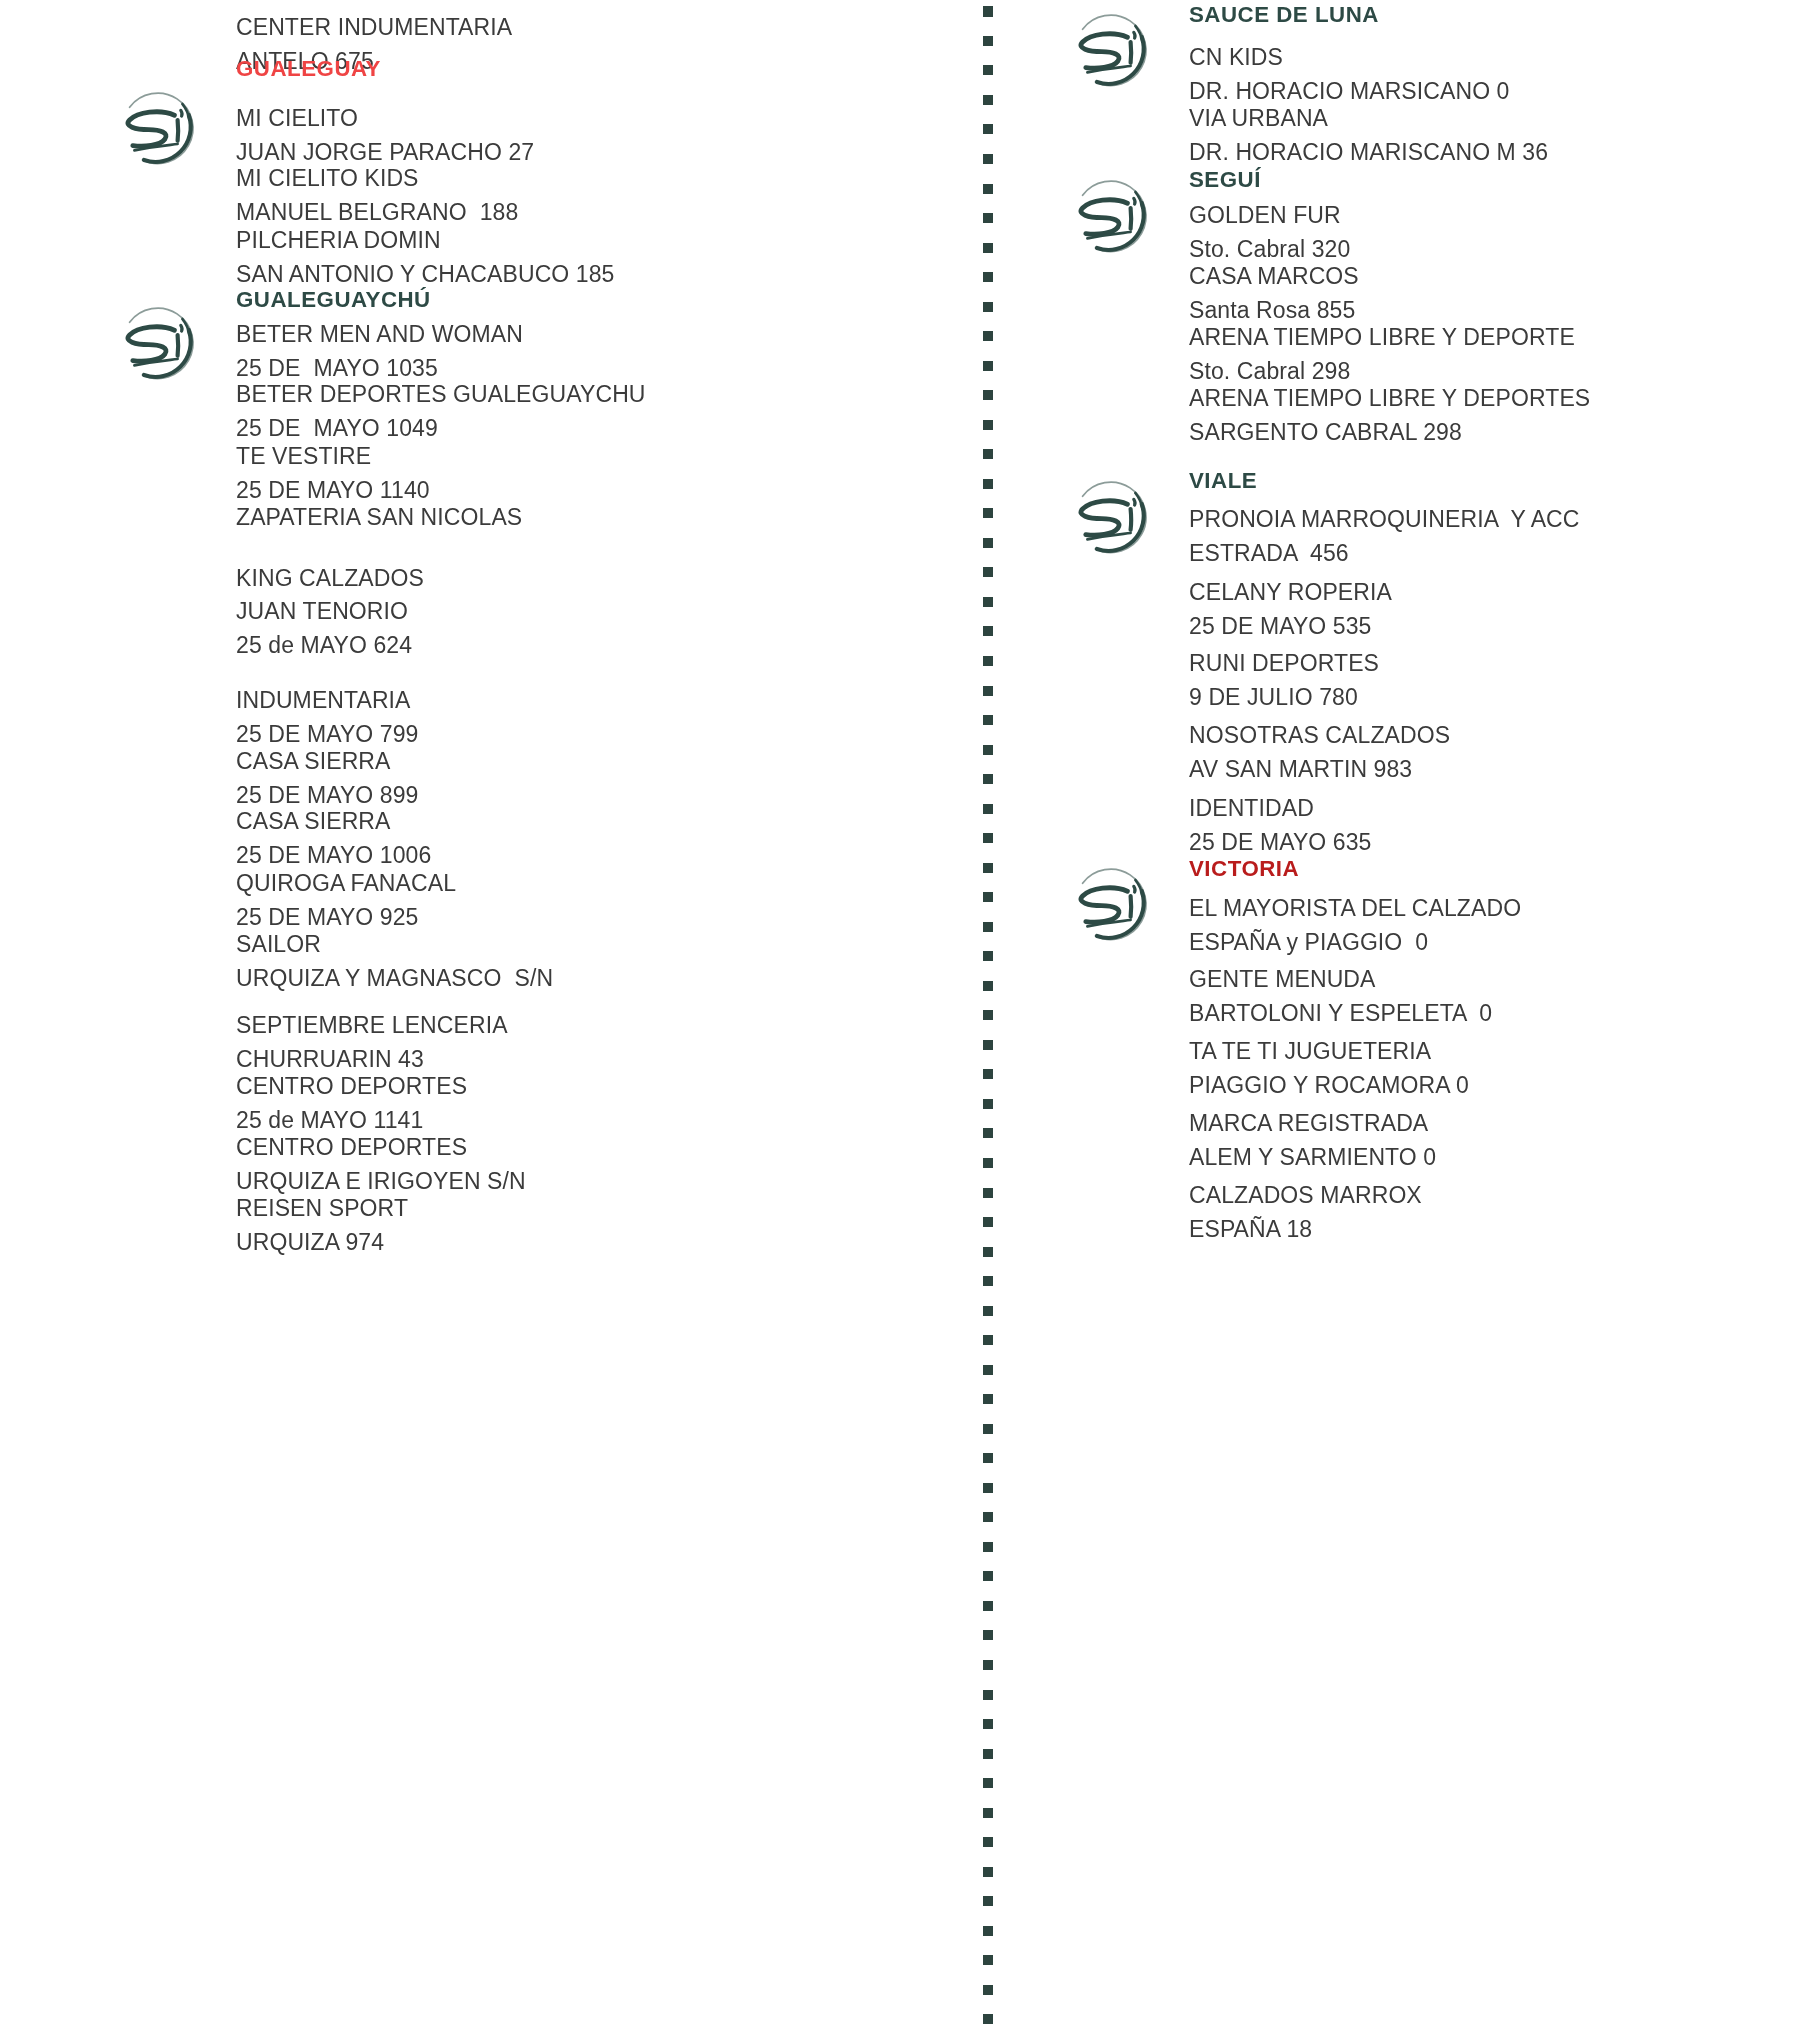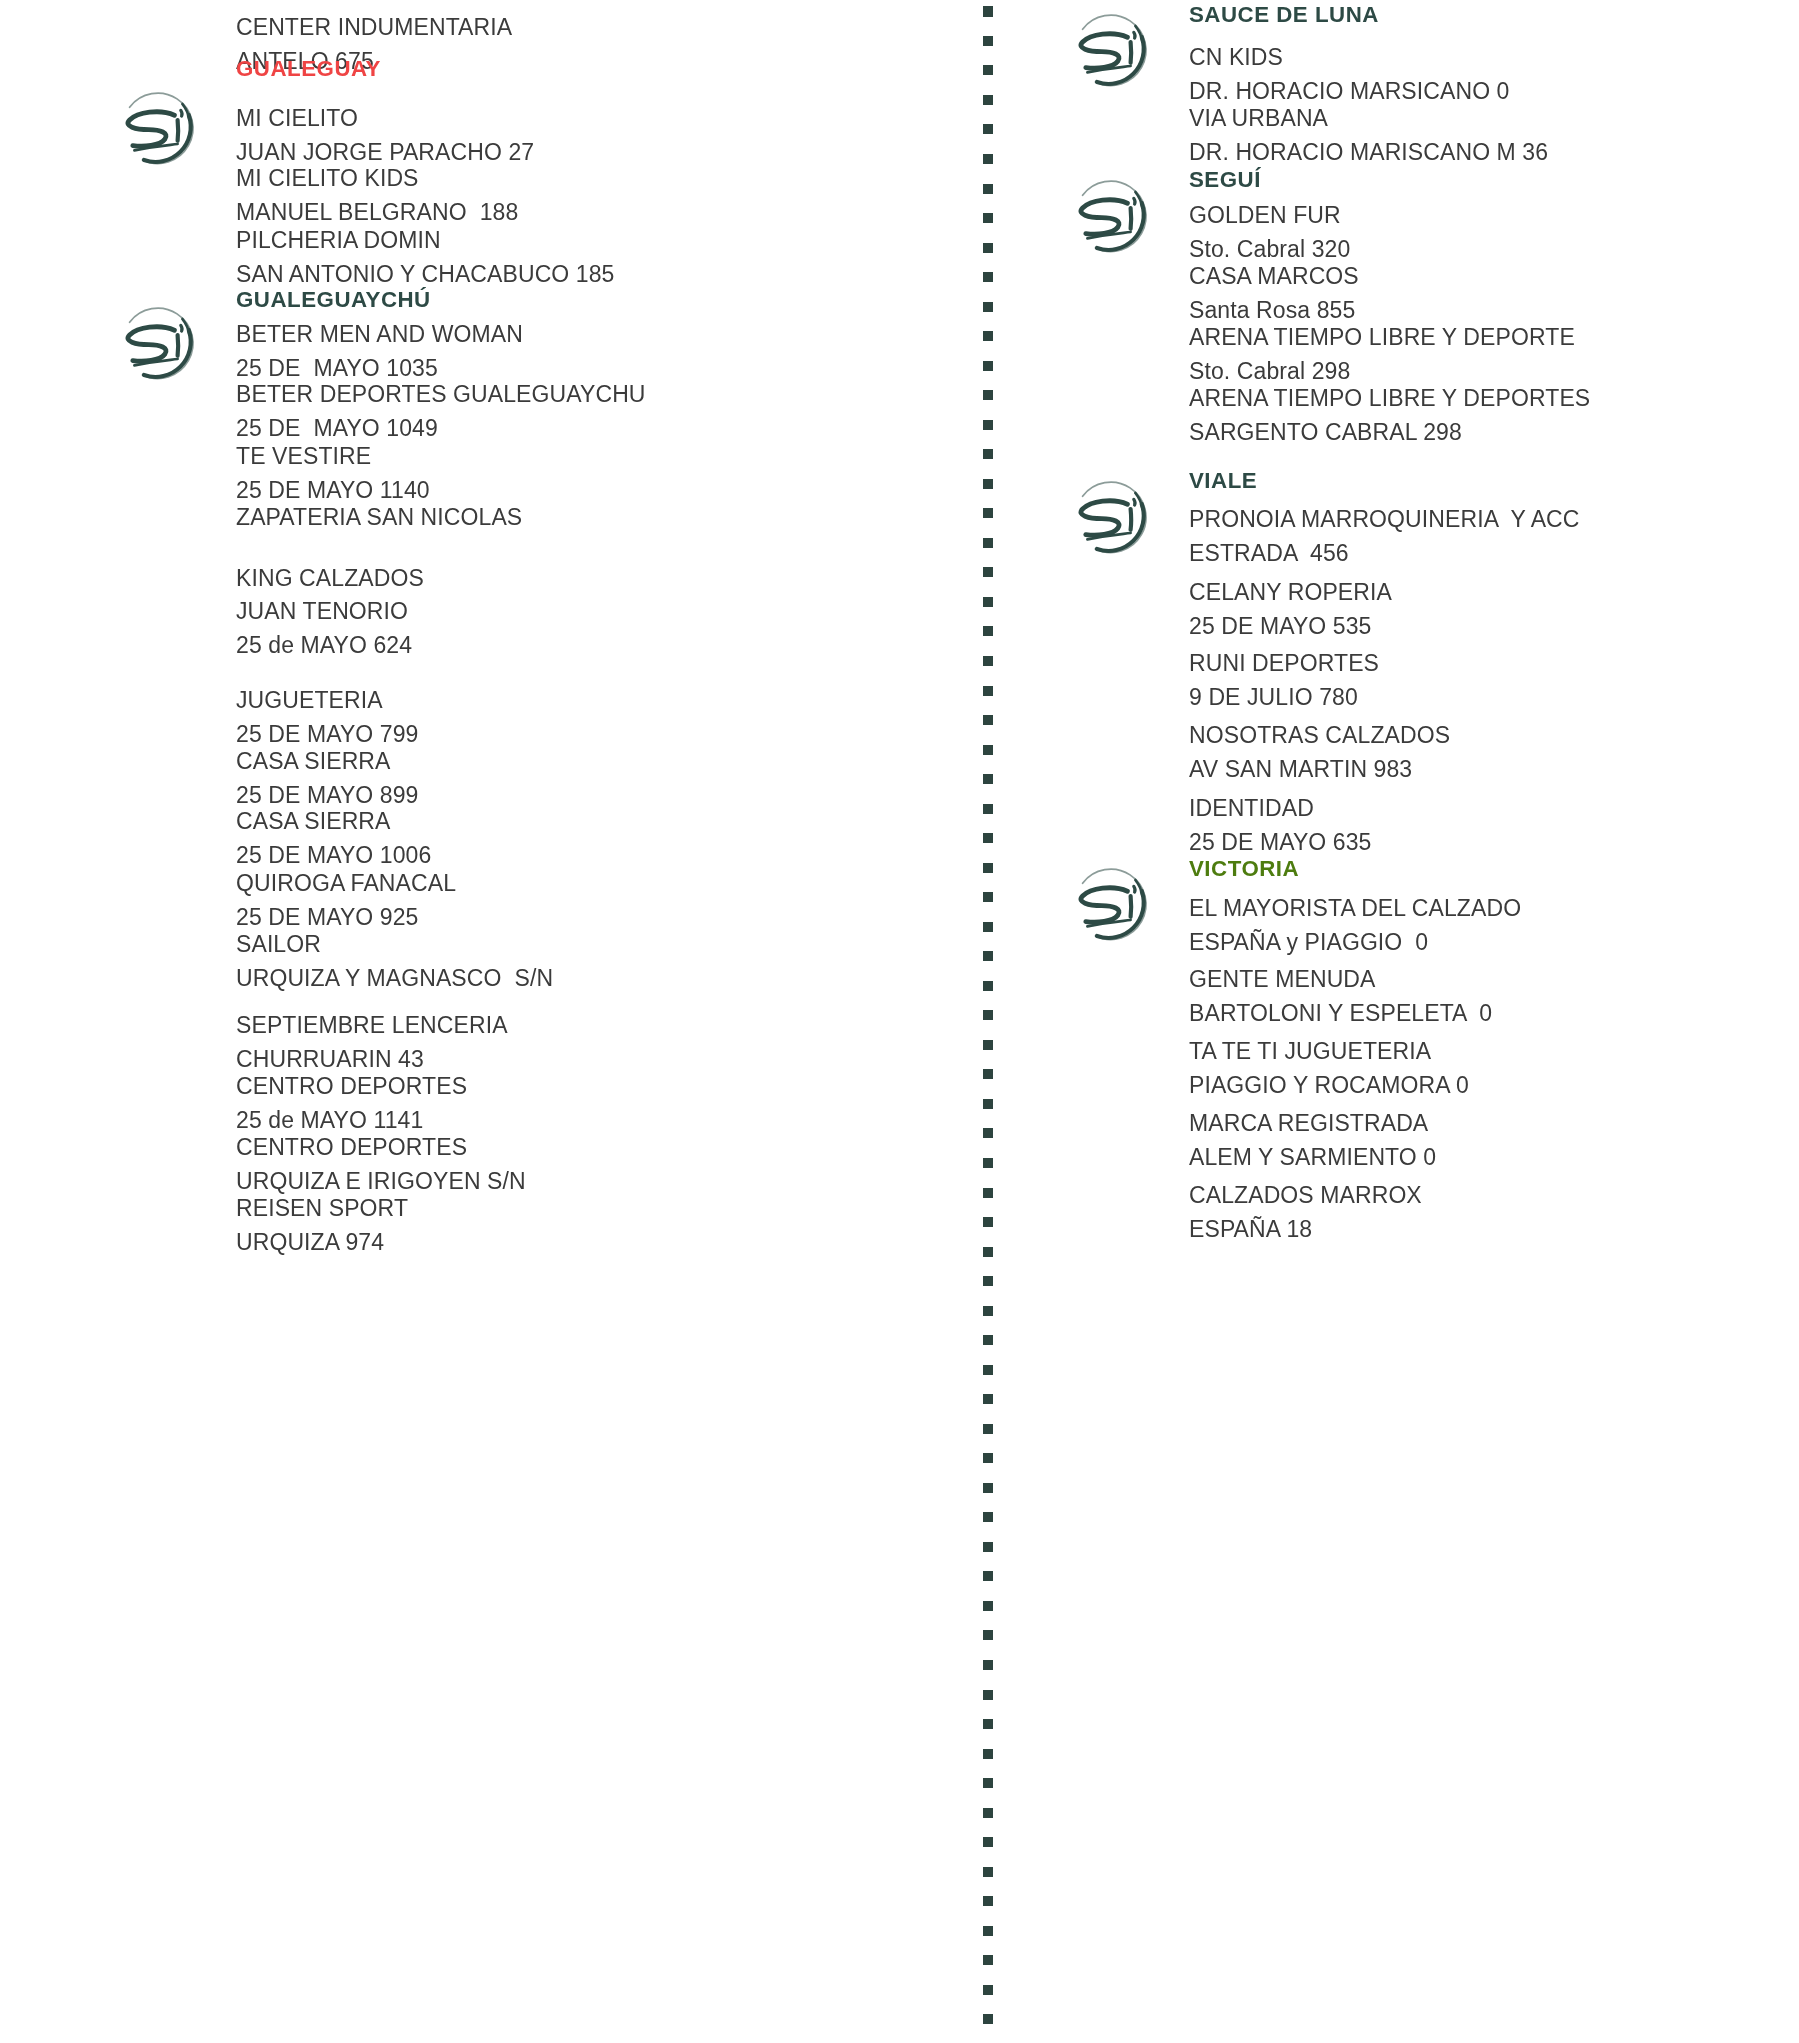--- a/index.html
+++ b/index.html
@@ -228,21 +228,21 @@
         <div class="name">ZAPATERIA SAN NICOLAS</div>
       </div>
       <div class="entry" style="top: 561px;">
         <div class="name">KING CALZADOS</div>
       </div>
       <div class="entry" style="top: 594px;">
         <div class="name">JUAN TENORIO</div>
         <div class="addr">25 de MAYO 624</div>
       </div>
       <div class="entry" style="top: 683px;">
-        <div class="name">JUGUETERIA</div>
+        <div class="name">INDUMENTARIA</div>
         <div class="addr">25 DE MAYO 799</div>
       </div>
       <div class="entry" style="top: 744px;">
         <div class="name">CASA SIERRA</div>
         <div class="addr">25 DE MAYO 899</div>
       </div>
       <div class="entry" style="top: 804px;">
         <div class="name">CASA SIERRA</div>
         <div class="addr">25 DE MAYO 1006</div>
       </div>
@@ -376,21 +376,21 @@
 
     <path d="M 78 44 C 60 36, 32 40, 22 50 C 14 58, 30 62, 46 62
              C 60 62, 72 66, 66 74 C 60 82, 40 84, 26 82" fill="none" stroke="#2d4a45" stroke-width="6" stroke-linecap="round" stroke-linejoin="round"></path>
 
     <path d="M 82 50 C 83 60, 83 68, 82 76" fill="none" stroke="#2d4a45" stroke-width="5.2" stroke-linecap="round"></path>
     <path d="M 86 38 C 88 41, 88 43, 87 45" fill="none" stroke="#2d4a45" stroke-width="4" stroke-linecap="round"></path>
 
     <path d="M 28 88 C 46 84, 66 82, 82 80" fill="none" stroke="#2d4a45" stroke-width="3.4" stroke-linecap="round"></path>
   </svg>
       </div>
-      <div class="city-heading" style="top: 856px; color: #4d7c0f;">VICTORIA</div>
+      <div class="city-heading" style="top: 856px; color: #b91c1c;">VICTORIA</div>
       <div class="entry" style="top: 891px;">
         <div class="name">EL MAYORISTA DEL CALZADO</div>
         <div class="addr">ESPAÑA y PIAGGIO  0</div>
       </div>
       <div class="entry" style="top: 962px;">
         <div class="name">GENTE MENUDA</div>
         <div class="addr">BARTOLONI Y ESPELETA  0</div>
       </div>
       <div class="entry" style="top: 1034px;">
         <div class="name">TA TE TI JUGUETERIA</div>

